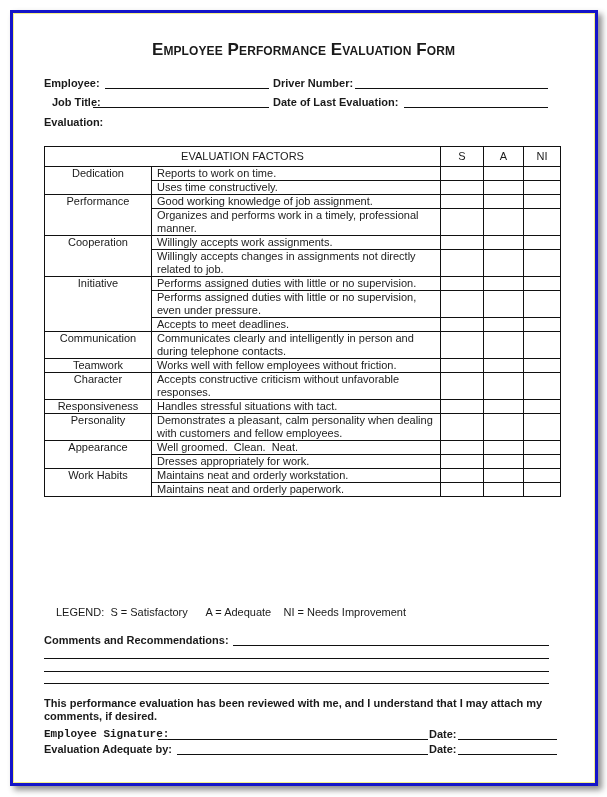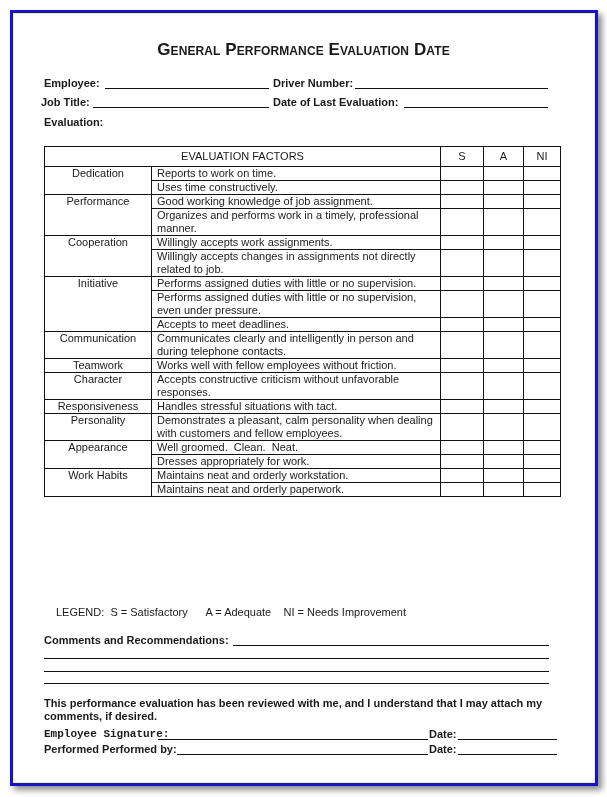--- a/index.html
+++ b/index.html
@@ -42,28 +42,28 @@
   .legend { left: 56px; top: 606px; font-size: 11px; white-space: pre; }
   .para { left: 44px; top: 697px; width: 520px; font-weight: bold; font-size: 11px; line-height: 13px; }
 </style>
 </head>
 <body>
 
 <div class="frame">
     <div class="frame-inner"></div>
   </div>
 
-<div class="abs title">General Performance Evaluation Date</div>
+<div class="abs title">Employee Performance Evaluation Form</div>
 
 <div class="abs lbl" style="left:44px; top:77px;">Employee:</div>
 <div class="uline" style="left:105px; width:164px; top:88px;"></div>
 <div class="abs lbl" style="left:273px; top:77px;">Driver Number:</div>
 <div class="uline" style="left:355px; width:193px; top:88px;"></div>
 
-<div class="abs lbl" style="left:41px; top:96px;">Job Title:</div>
+<div class="abs lbl" style="left:52px; top:96px;">Job Title:</div>
 <div class="uline" style="left:93px; width:176px; top:107px;"></div>
 <div class="abs lbl" style="left:273px; top:96px;">Date of Last Evaluation:</div>
 <div class="uline" style="left:404px; width:144px; top:107px;"></div>
 
 <div class="abs lbl" style="left:44px; top:116px;">Evaluation:</div>
 
 <table class="eval">
   <colgroup>
     <col style="width:107px">
     <col style="width:289px">
@@ -219,16 +219,16 @@
 <div class="uline" style="left:44px; width:505px; top:671px;"></div>
 <div class="uline" style="left:44px; width:505px; top:683px;"></div>
 
 <div class="abs para">This performance evaluation has been reviewed with me, and I understand that I may attach my comments, if desired.</div>
 
 <div class="abs lbl" style="left:44px; top:728px;font-family:Liberation Mono, monospace;">Employee Signature:</div>
 <div class="uline" style="left:158px; width:270px; top:739px;"></div>
 <div class="abs lbl" style="left:429px; top:728px;">Date:</div>
 <div class="uline" style="left:458px; width:99px; top:739px;"></div>
 
-<div class="abs lbl" style="left:44px; top:743px;">Performed Performed by:</div>
+<div class="abs lbl" style="left:44px; top:743px;">Evaluation Adequate by:</div>
 <div class="uline" style="left:177px; width:251px; top:754px;"></div>
 <div class="abs lbl" style="left:429px; top:743px;">Date:</div>
 <div class="uline" style="left:458px; width:99px; top:754px;"></div>
 
 </body></html>

